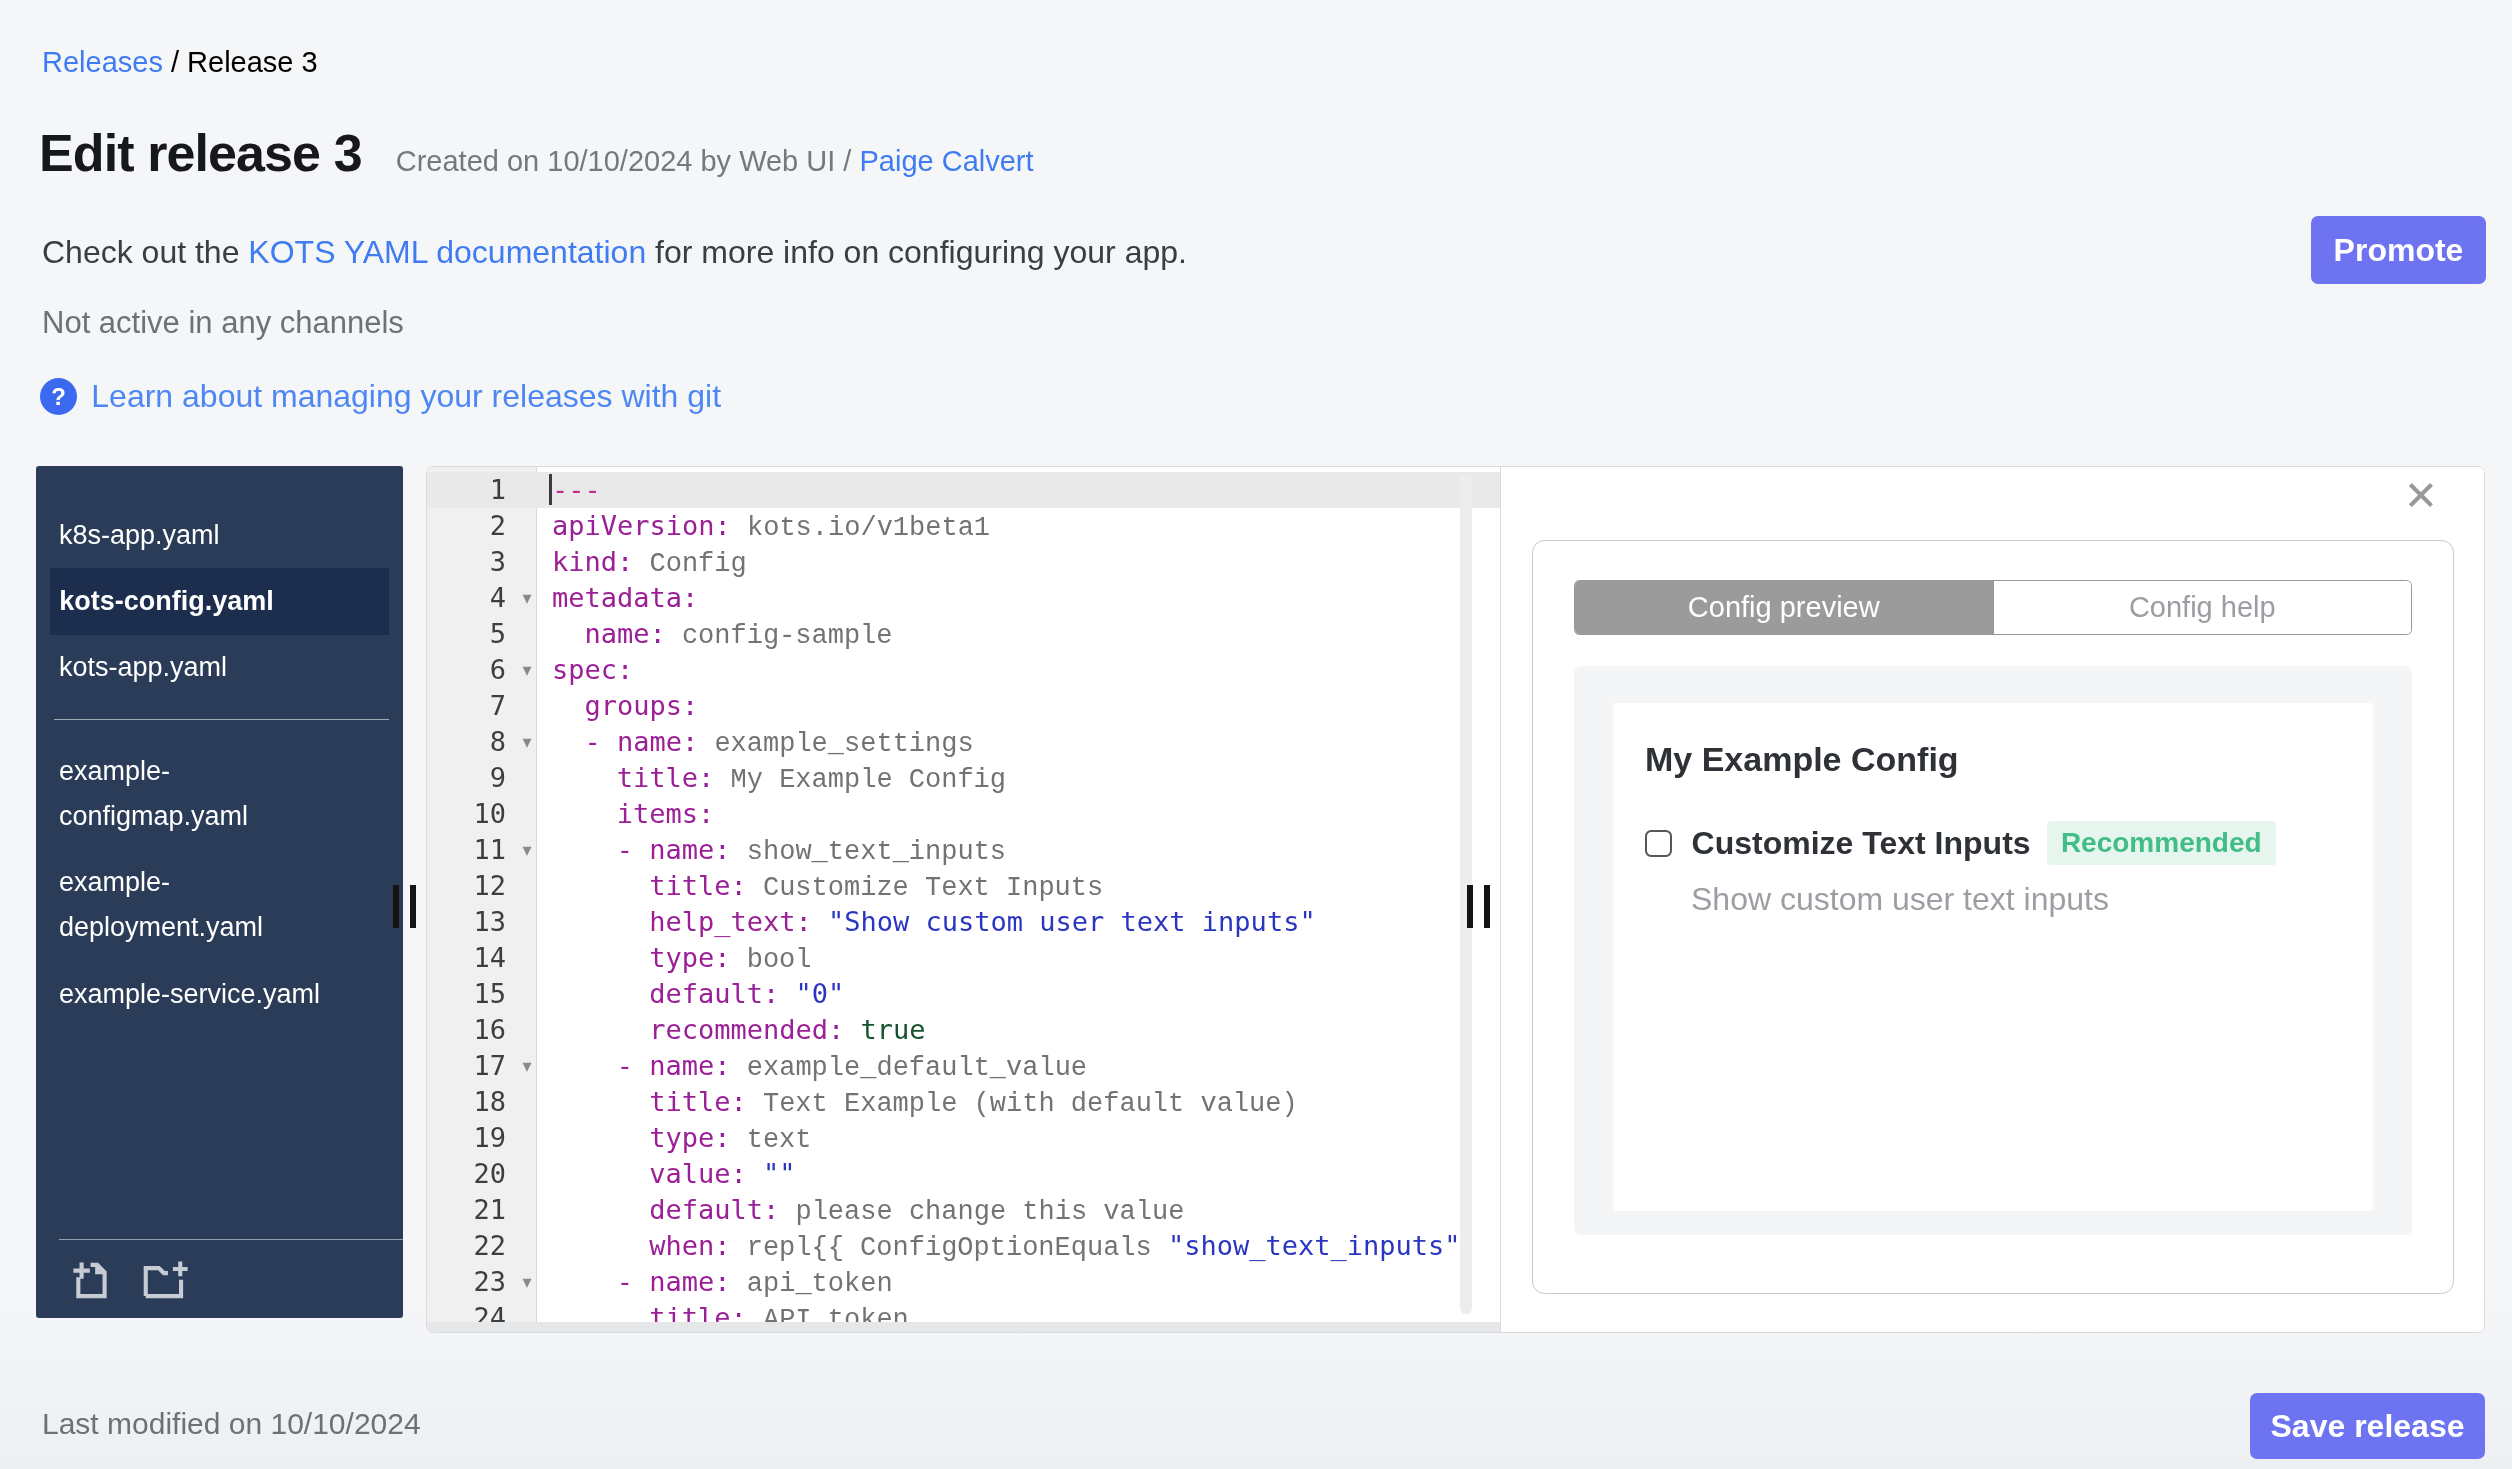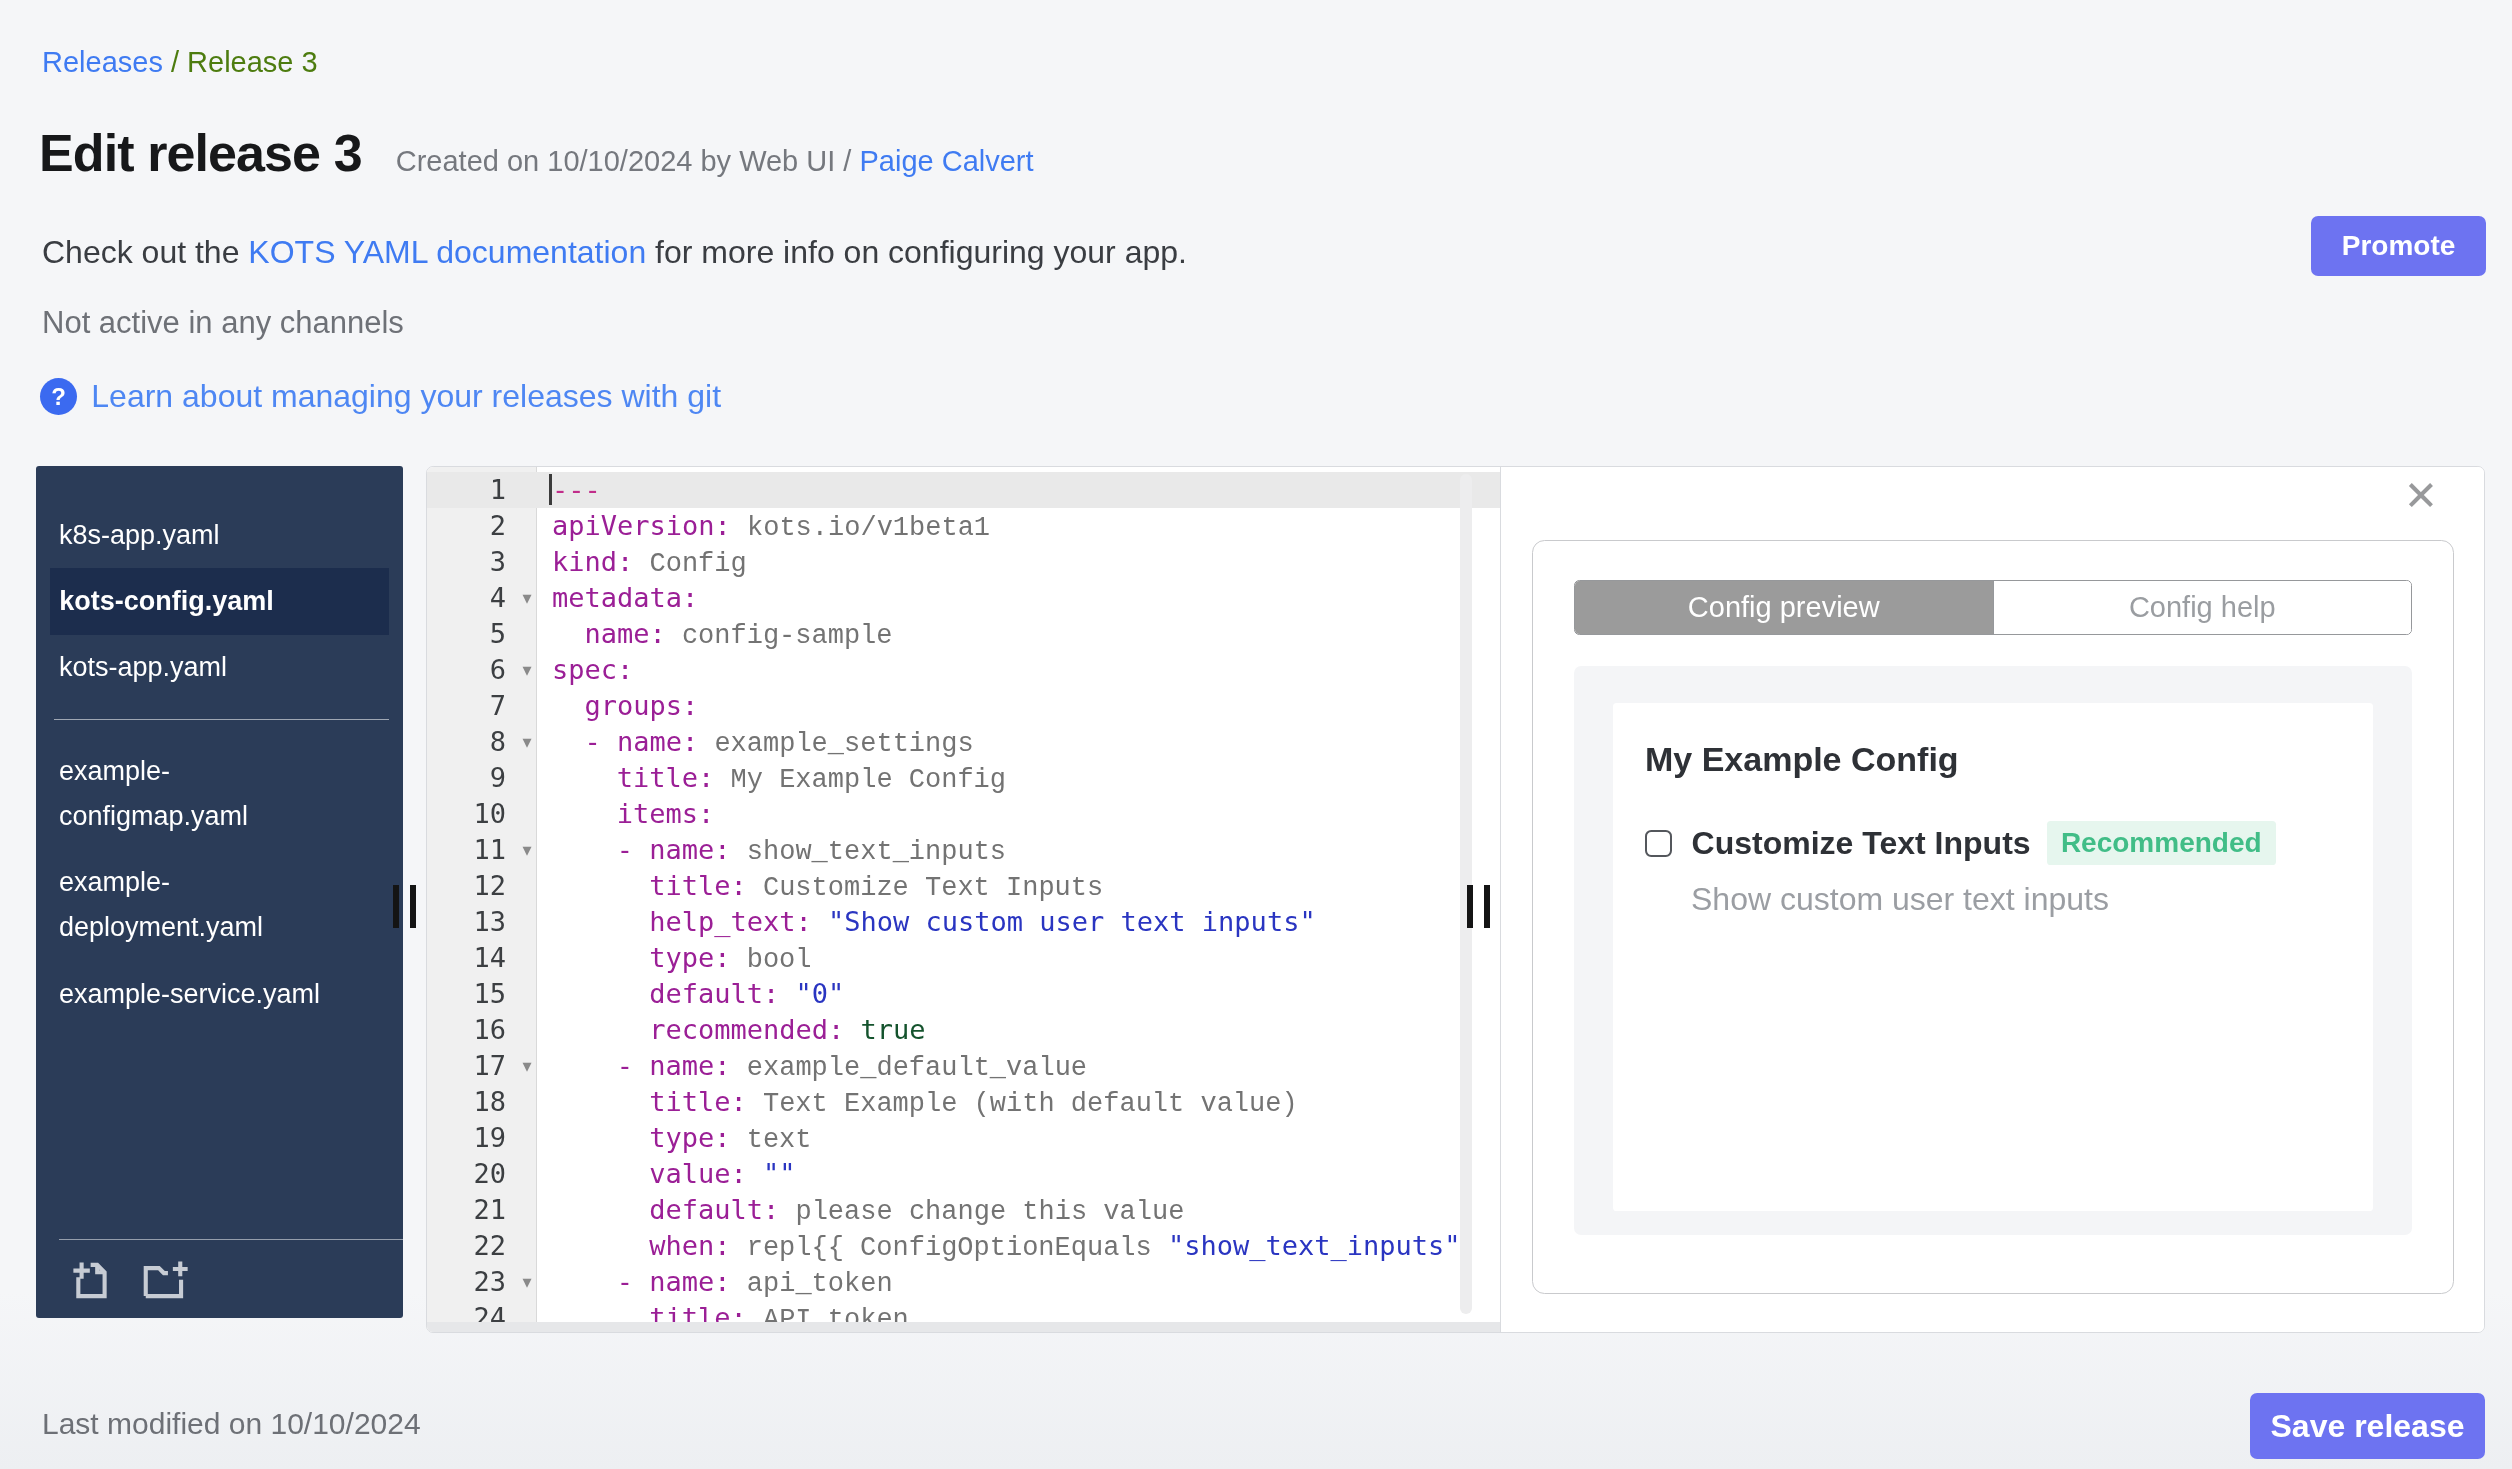--- a/index.html
+++ b/index.html
@@ -8,21 +8,21 @@
     font-family:"Liberation Sans","DejaVu Sans",sans-serif;
     background:linear-gradient(#f5f6f8 88%, #edeff2 100%);
     position:relative; overflow:hidden;
     color:#2e3136;
   }
   .abs { position:absolute; }
 
   
   #breadcrumb { left:42px; top:46px; font-size:29px; }
   #breadcrumb a { color:#3f7bf2; text-decoration:none; cursor:pointer; }
-  #breadcrumb .crumb-rest { color:#4d7c0f; }
+  #breadcrumb .crumb-rest { color:#000000; }
 
   #title-row { left:39px; top:123px; display:flex; align-items:baseline; }
   #page-title { font-size:52px; font-weight:700; letter-spacing:-0.9px; color:#17181a; }
   #created-line { margin-left:34px; font-size:29px; color:#75787e; }
   #created-line a { color:#3f7bf2; text-decoration:none; cursor:pointer; }
 
   #docs-line { left:42px; top:234px; font-size:32px; color:#3a3d42; }
   #docs-line a { color:#3f7bf2; text-decoration:none; cursor:pointer; }
 
   #status-line { left:42px; top:305px; font-size:31px; color:#6e7177; }
@@ -32,21 +32,21 @@
     width:37px; height:37px; border-radius:50%; background:#3b6af0;
     color:#fff; font-size:24px; font-weight:700; text-align:center; line-height:37px;
     flex:none;
   }
   #learn-link { margin-left:14.3px; font-size:32px; color:#4e87f3; text-decoration:none; }
 
   .primary-btn {
     background:#6d73f1; color:#fff; border:none; border-radius:7.1px;
     font-family:inherit; font-weight:700; cursor:pointer;
   }
-  #promote-button { left:2311px; top:216px; width:175px; height:60px; font-size:28px; }
+  #promote-button { left:2311px; top:216px; width:175px; height:68px; font-size:32px; }
   #save-button { left:2250px; top:1393px; width:235px; height:66px; font-size:32px; }
 
   
   #sidebar {
     left:36px; top:466px; width:367px; height:852px;
     background:#2b3c58; border-radius:3px; overflow:hidden;
   }
   #file-list { padding-top:36px; }
   .file-item {
     color:#fff; font-size:27px; line-height:45px;

